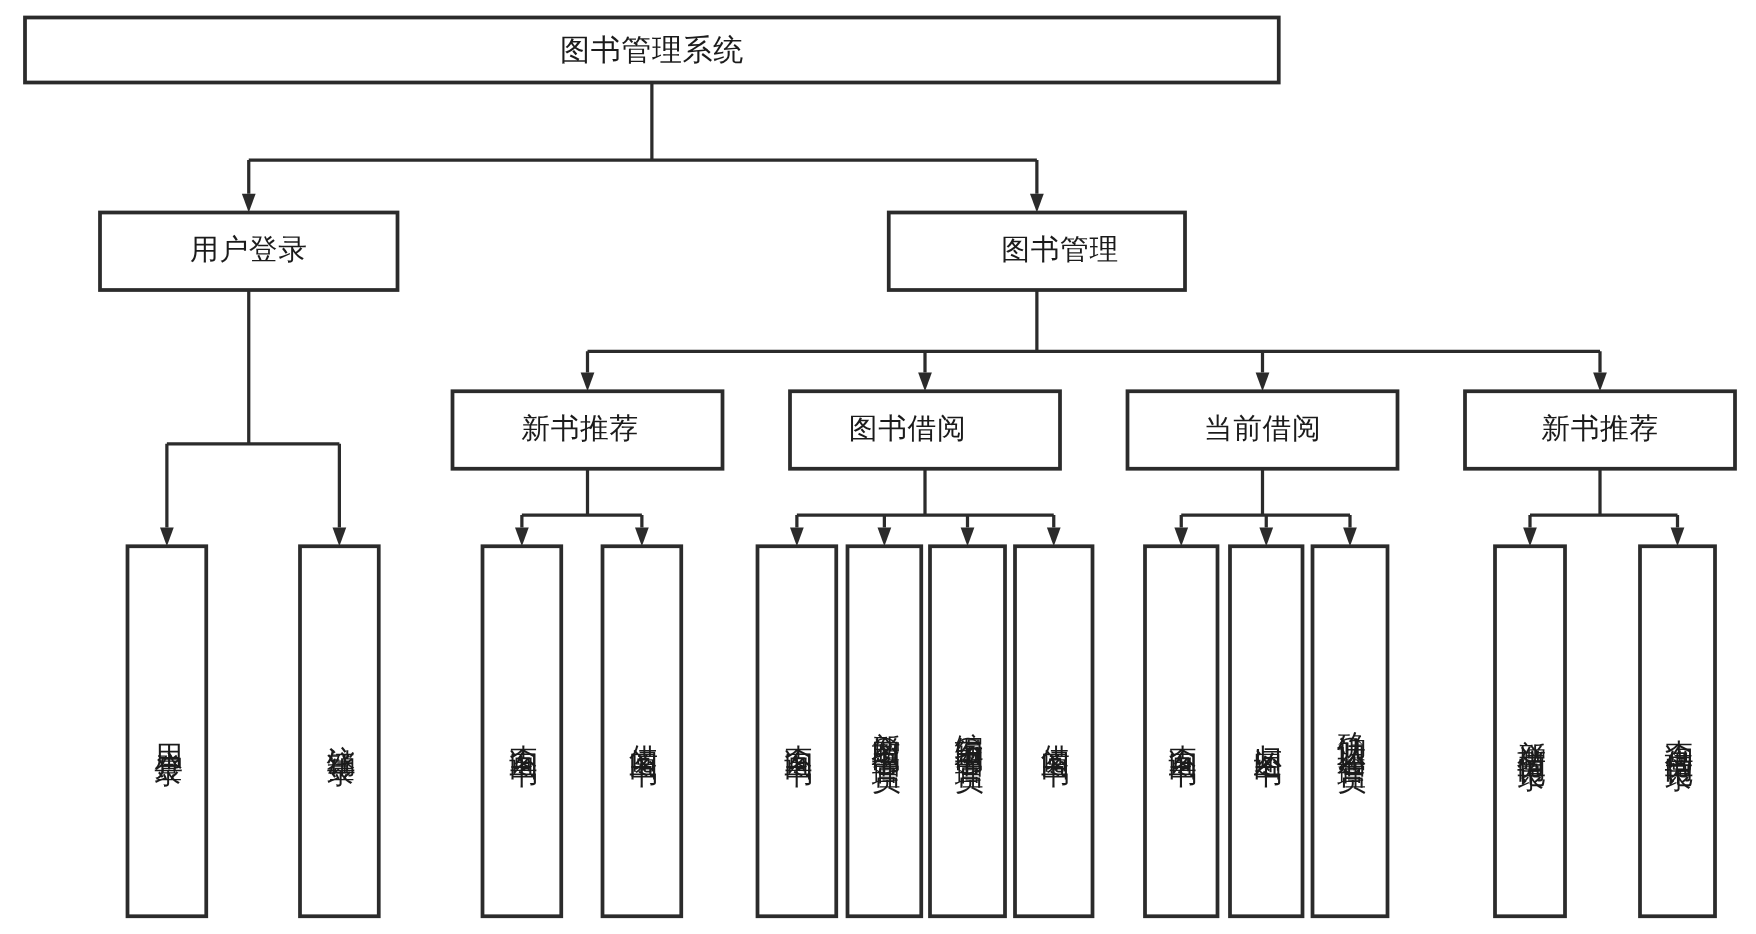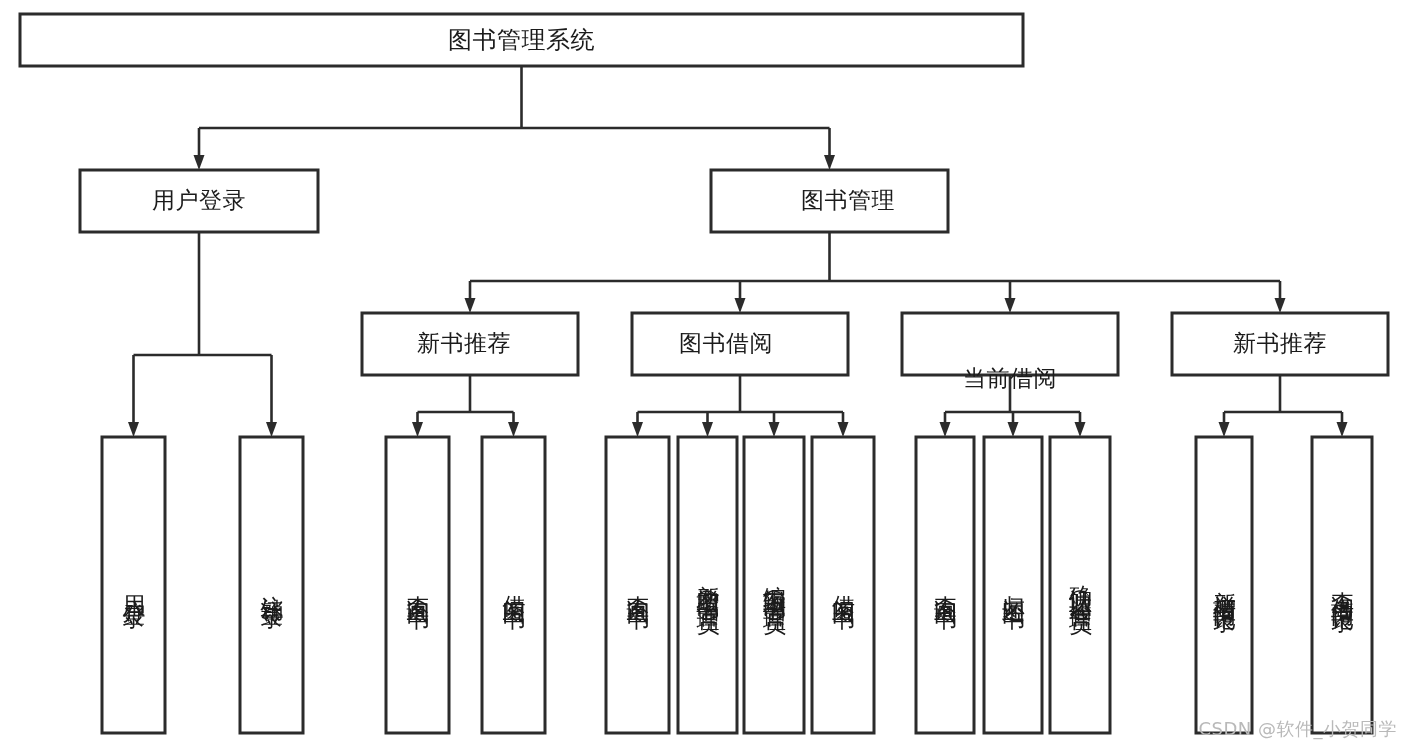--- a/index.html
+++ b/index.html
@@ -162,32 +162,31 @@
         <rect x="1312" y="437" width="60" height="296" class="box-rect"></rect>
       </g>
   </svg>
 
   <div id="labels-layer">
       <div class="node-label horizontal root" style="left: 20px; top: 14px; width: 1003px; height: 52px;">图书管理系统</div>
       <div class="node-label horizontal" style="left: 80px; top: 170px; width: 238px; height: 62px;">用户登录</div>
       <div class="node-label horizontal" style="left: 711px; top: 170px; width: 210px; height: 62px; margin-left: 32px;">图书管理</div>
       <div class="node-label horizontal" style="left: 356px; top: 313px; width: 216px; height: 62px;">新书推荐</div>
       <div class="node-label horizontal" style="left: 632px; top: 313px; width: 188px; height: 62px;">图书借阅</div>
-      <div class="node-label horizontal" style="left: 902px; top: 313px; width: 216px; height: 62px; margin-top: 35px;">当前借阅</div>
+      <div class="node-label horizontal" style="left: 902px; top: 313px; width: 216px; height: 62px;">当前借阅</div>
       <div class="node-label horizontal" style="left: 1172px; top: 313px; width: 216px; height: 62px;">新书推荐</div>
       <div class="node-label vertical" style="left: 102px; top: 437px; width: 63px; height: 296px;">用户登录</div>
       <div class="node-label vertical" style="left: 240px; top: 437px; width: 63px; height: 296px;">注销登录</div>
       <div class="node-label vertical" style="left: 386px; top: 437px; width: 63px; height: 296px;">查询图书</div>
       <div class="node-label vertical" style="left: 482px; top: 437px; width: 63px; height: 296px;">借阅图书</div>
       <div class="node-label vertical" style="left: 606px; top: 437px; width: 63px; height: 296px;">查询图书</div>
       <div class="node-label vertical" style="left: 678px; top: 437px; width: 59px; height: 296px;">新增图书（管理员）</div>
       <div class="node-label vertical" style="left: 744px; top: 437px; width: 60px; height: 296px;">编辑图书（管理员）</div>
       <div class="node-label vertical" style="left: 812px; top: 437px; width: 62px; height: 296px;">借阅图书</div>
       <div class="node-label vertical" style="left: 916px; top: 437px; width: 58px; height: 296px;">查询图书</div>
       <div class="node-label vertical" style="left: 984px; top: 437px; width: 58px; height: 296px;">归还图书</div>
       <div class="node-label vertical" style="left: 1050px; top: 437px; width: 60px; height: 296px;">确认归还（管理员）</div>
       <div class="node-label vertical" style="left: 1196px; top: 437px; width: 56px; height: 296px;">新增借阅记录</div>
       <div class="node-label vertical" style="left: 1312px; top: 437px; width: 60px; height: 296px;">查询借阅记录</div>
     </div>
 
-  <div id="watermark">CSDN @软件_小贺同学</div>
 
 </div>
 
 </body></html>

